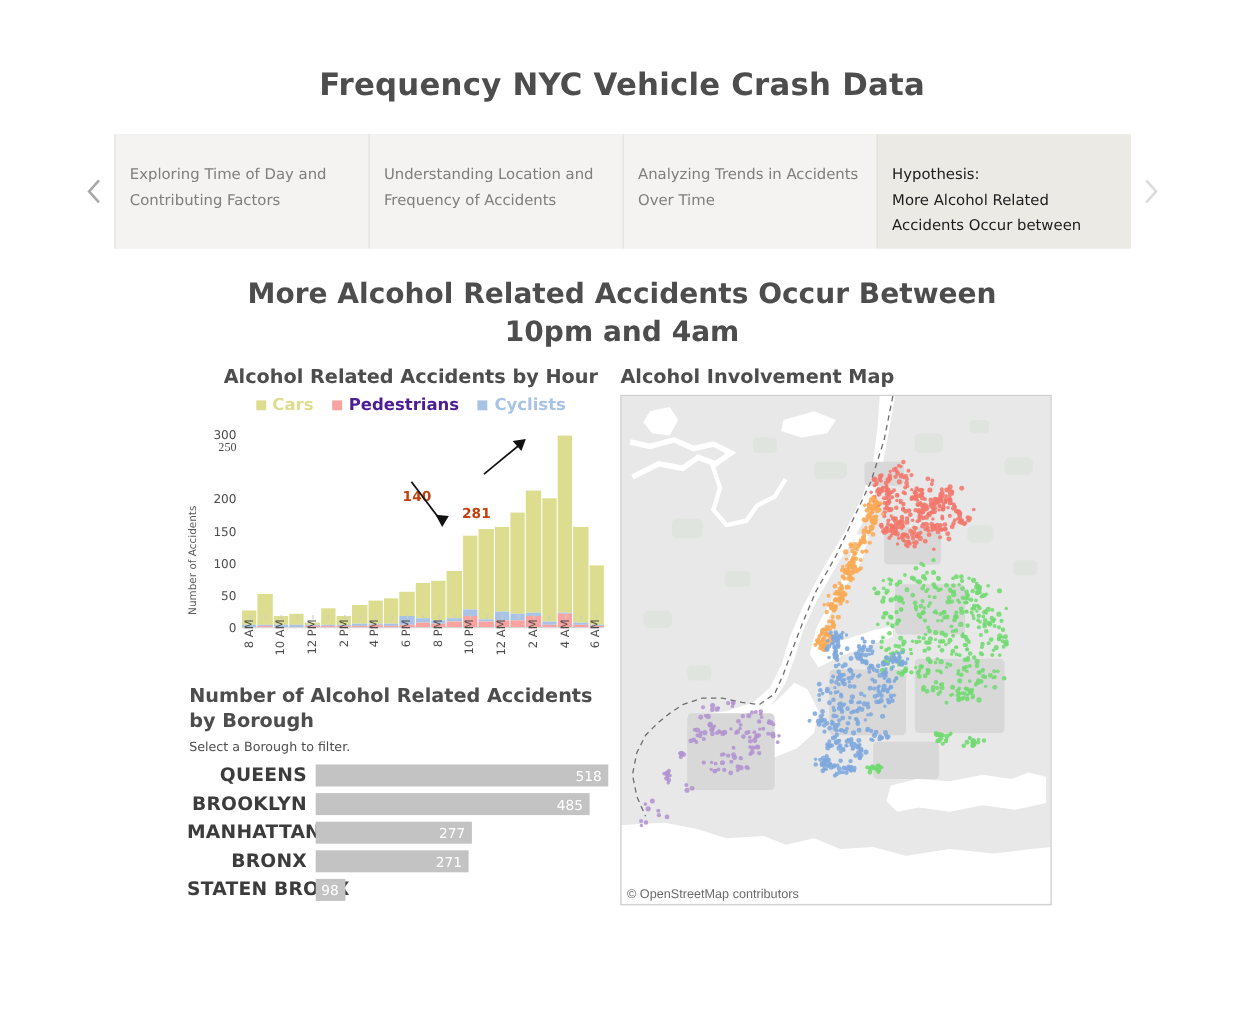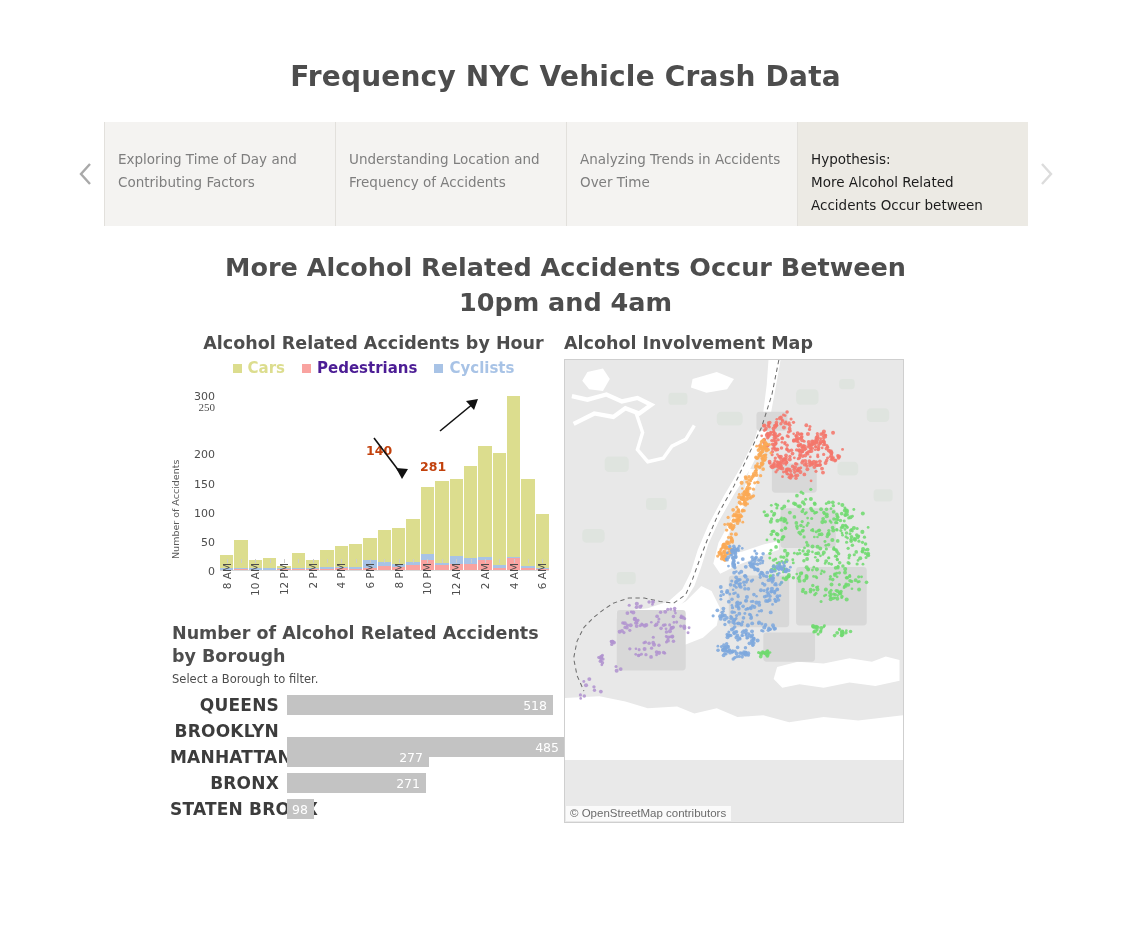--- a/index.html
+++ b/index.html
@@ -263,21 +263,21 @@
     justify-content: flex-end;
     padding-right: 6px;
     color: #ffffff;
     font-size: 12.5px;
     cursor: pointer;
   }
 
   
   .mapframe {
     position: relative;
-    width: 340px;
+    width: 392px;
     height: 464px;
     border: 1px solid #cfcfcf;
     background: #e9e9e9;
     overflow: hidden;
     cursor: grab;
   }
   .mapsvg { position: absolute; inset: 0; }
   .attrib {
     position: absolute;
     left: 1px; bottom: 1px;
@@ -569,21 +569,21 @@
   <div class="boroughs" id="borough-rows">
       <div class="brow">
         <div class="blabel">QUEENS</div>
         <div class="btrack">
           <div class="bbar" style="width: 266px; background: rgb(195, 195, 195);">518</div>
         </div>
       </div>
       <div class="brow">
         <div class="blabel">BROOKLYN</div>
         <div class="btrack">
-          <div class="bbar" style="width: 278px; background: rgb(195, 195, 195); margin-top: 16px;">485</div>
+          <div class="bbar" style="width: 249px; background: rgb(195, 195, 195);">485</div>
         </div>
       </div>
       <div class="brow">
         <div class="blabel">MANHATTAN</div>
         <div class="btrack">
           <div class="bbar" style="width: 142px; background: rgb(195, 195, 195);">277</div>
         </div>
       </div>
       <div class="brow">
         <div class="blabel">BRONX</div>

